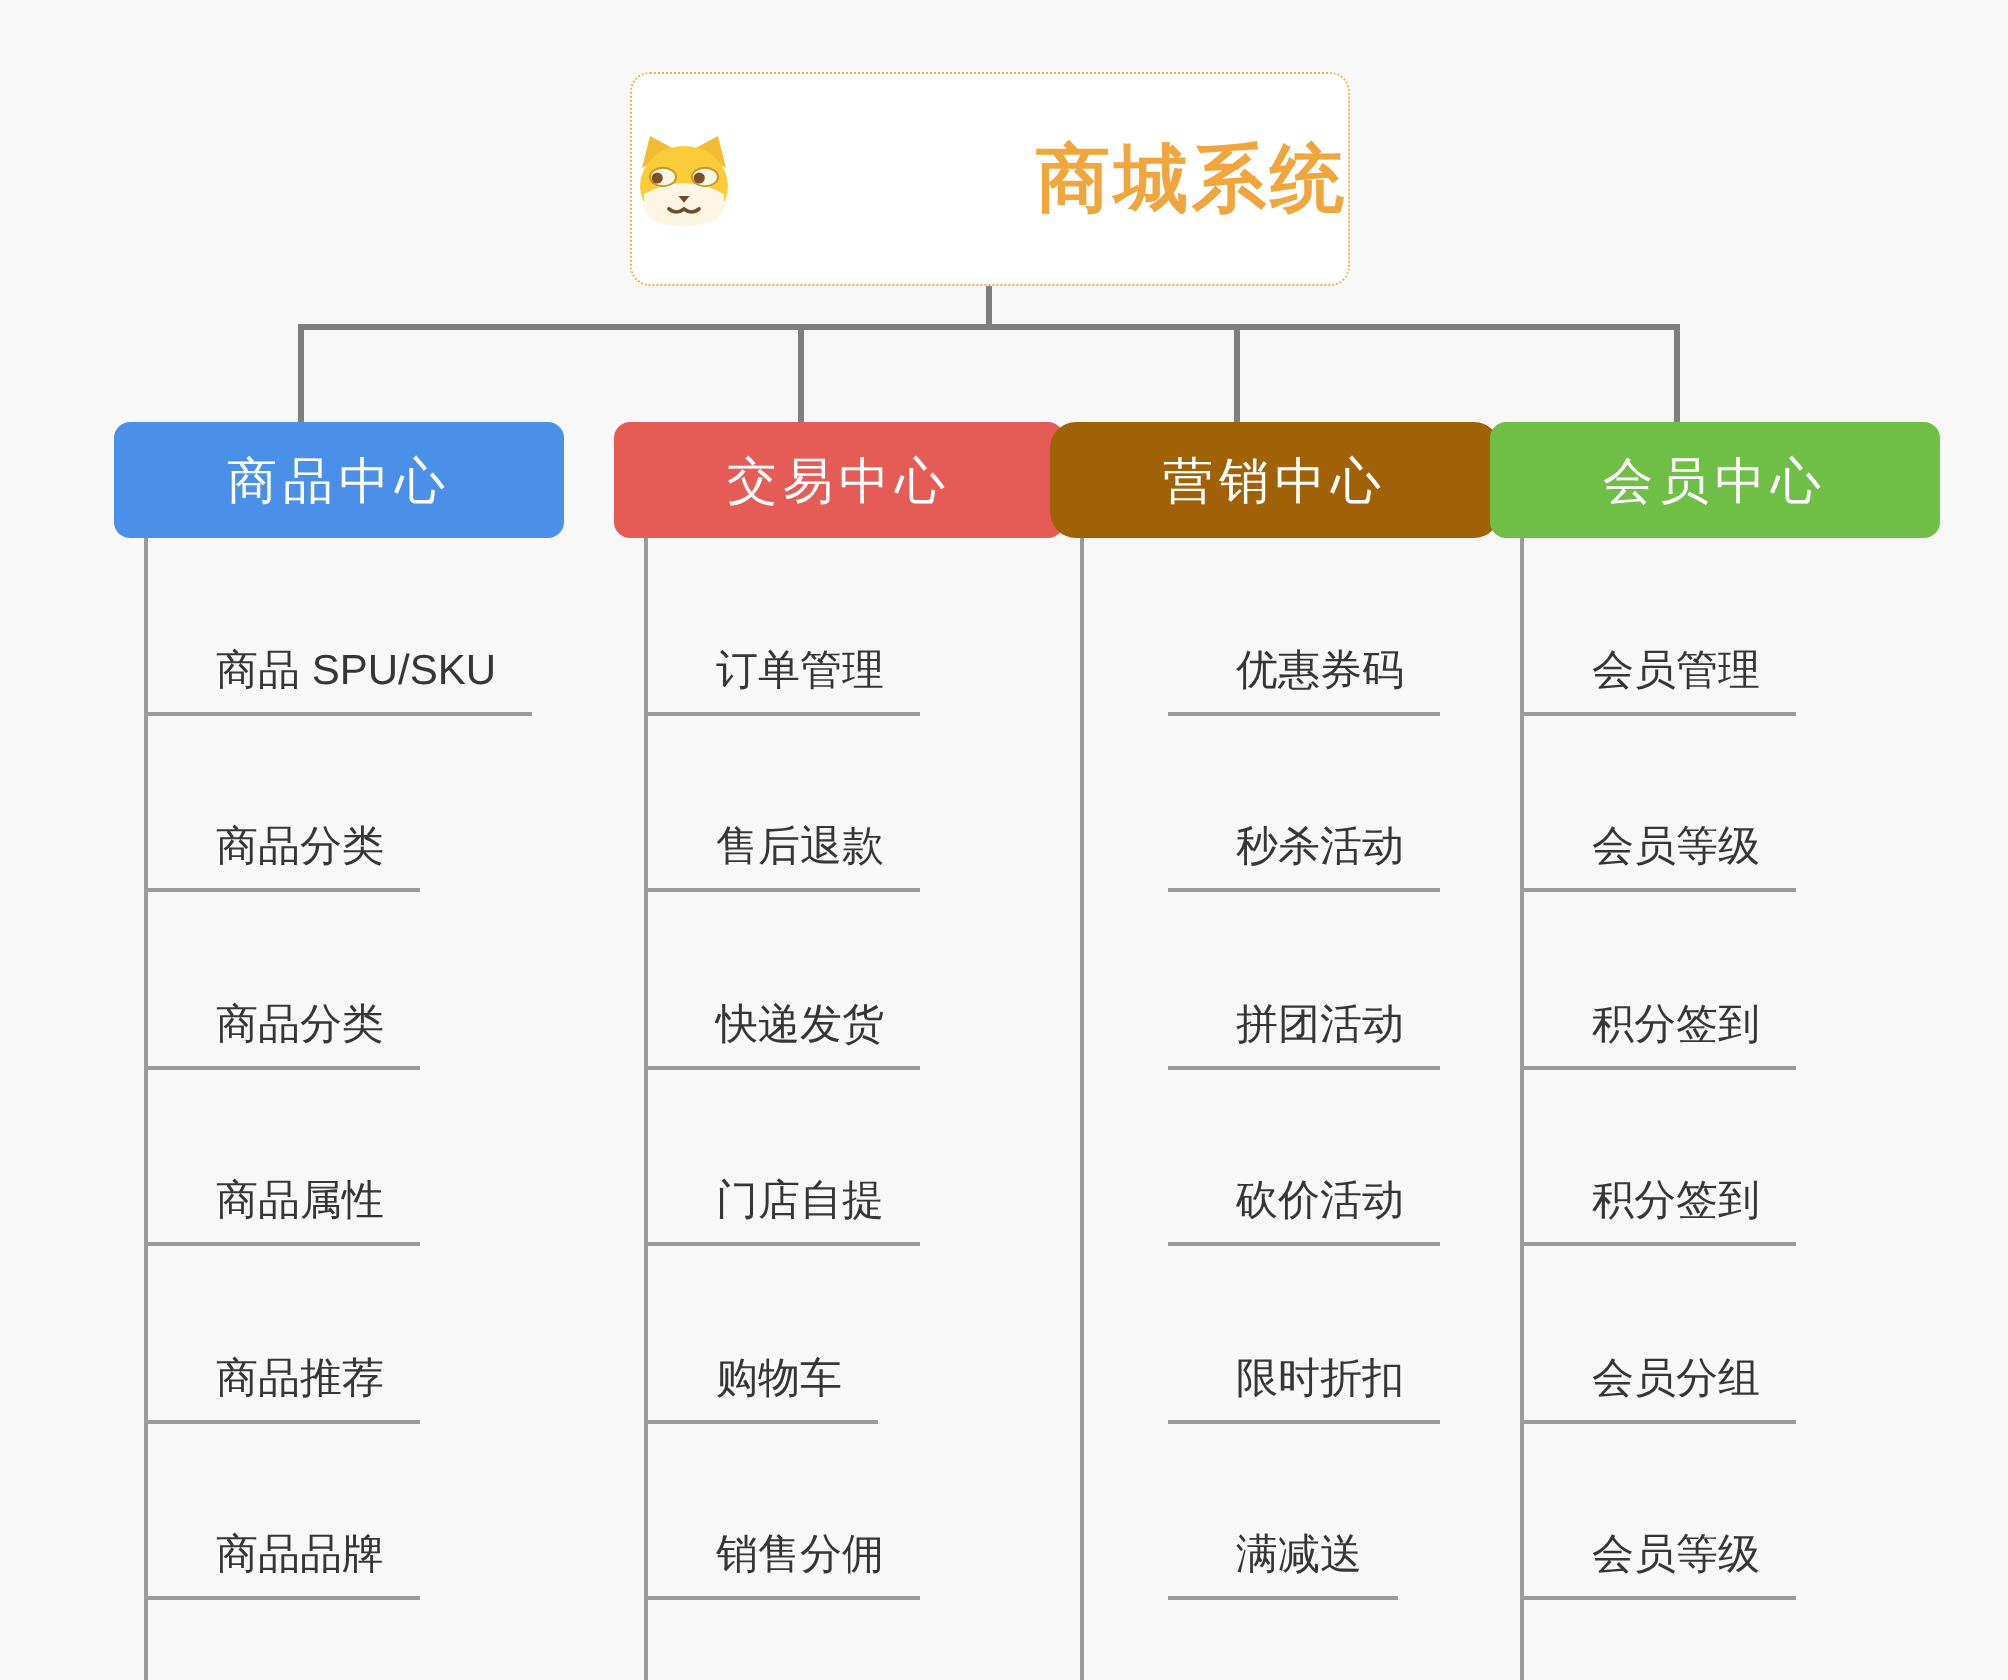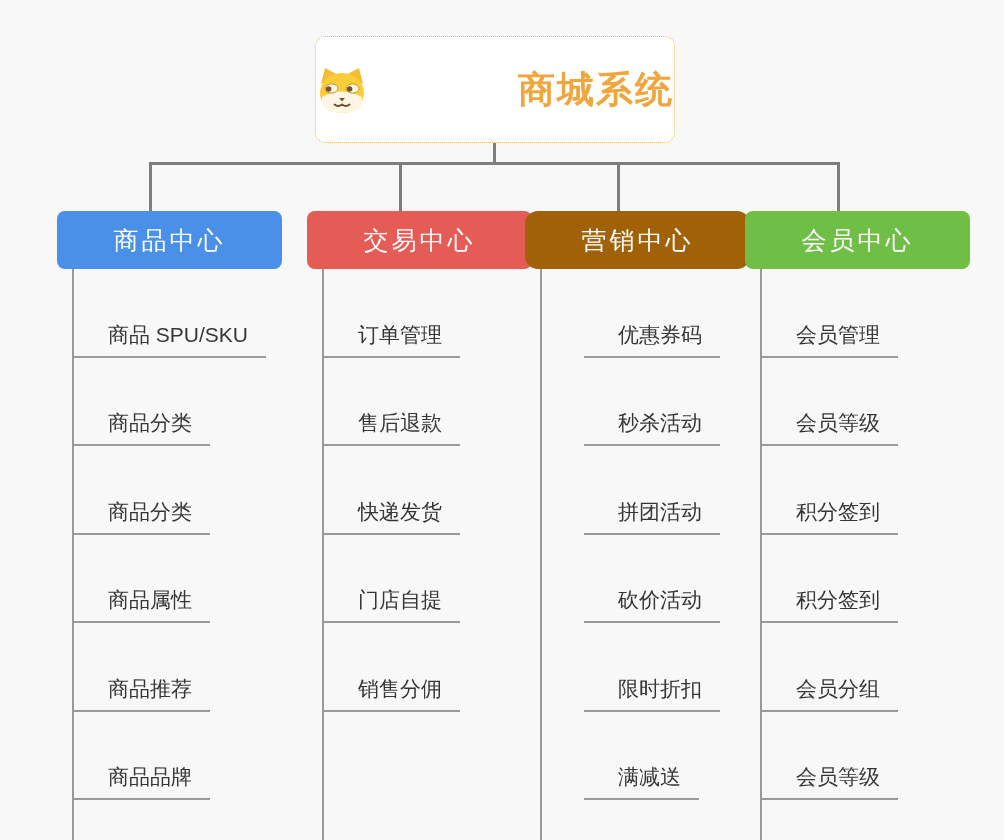--- a/index.html
+++ b/index.html
@@ -91,20 +91,21 @@
         <div class="child-node">商品推荐</div>
         <div class="child-node">商品品牌</div>
       </div>
       <div class="drop" style="left: 399px;"></div>
       <div class="branch" style="left: 307px; background: rgb(229, 91, 85);">交易中心</div>
       <div class="col-items" style="left: 322px;">
         <div class="child-node">订单管理</div>
         <div class="child-node">售后退款</div>
         <div class="child-node">快递发货</div>
         <div class="child-node">门店自提</div>
+        <div class="child-node">购物车</div>
         <div class="child-node">销售分佣</div>
       </div>
       <div class="drop" style="left: 617px;"></div>
       <div class="branch" style="left: 525px; background: #a16207; border-radius: 13px;">营销中心</div>
       <div class="col-items" style="left: 540px; padding-left: 42px;">
         <div class="child-node">优惠券码</div>
         <div class="child-node">秒杀活动</div>
         <div class="child-node">拼团活动</div>
         <div class="child-node">砍价活动</div>
         <div class="child-node">限时折扣</div>

